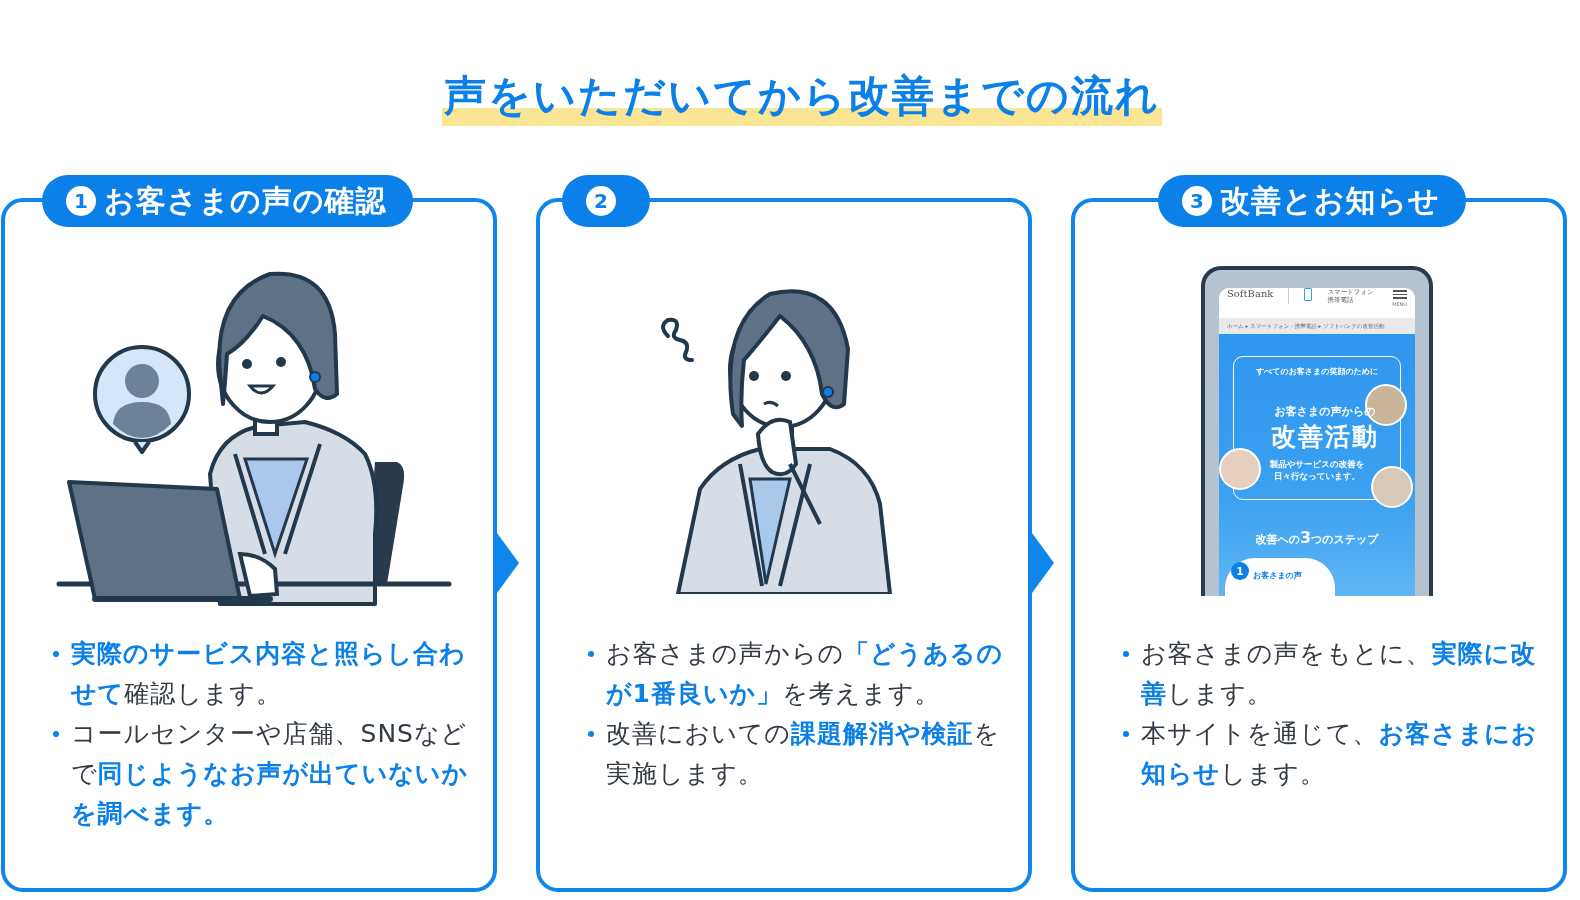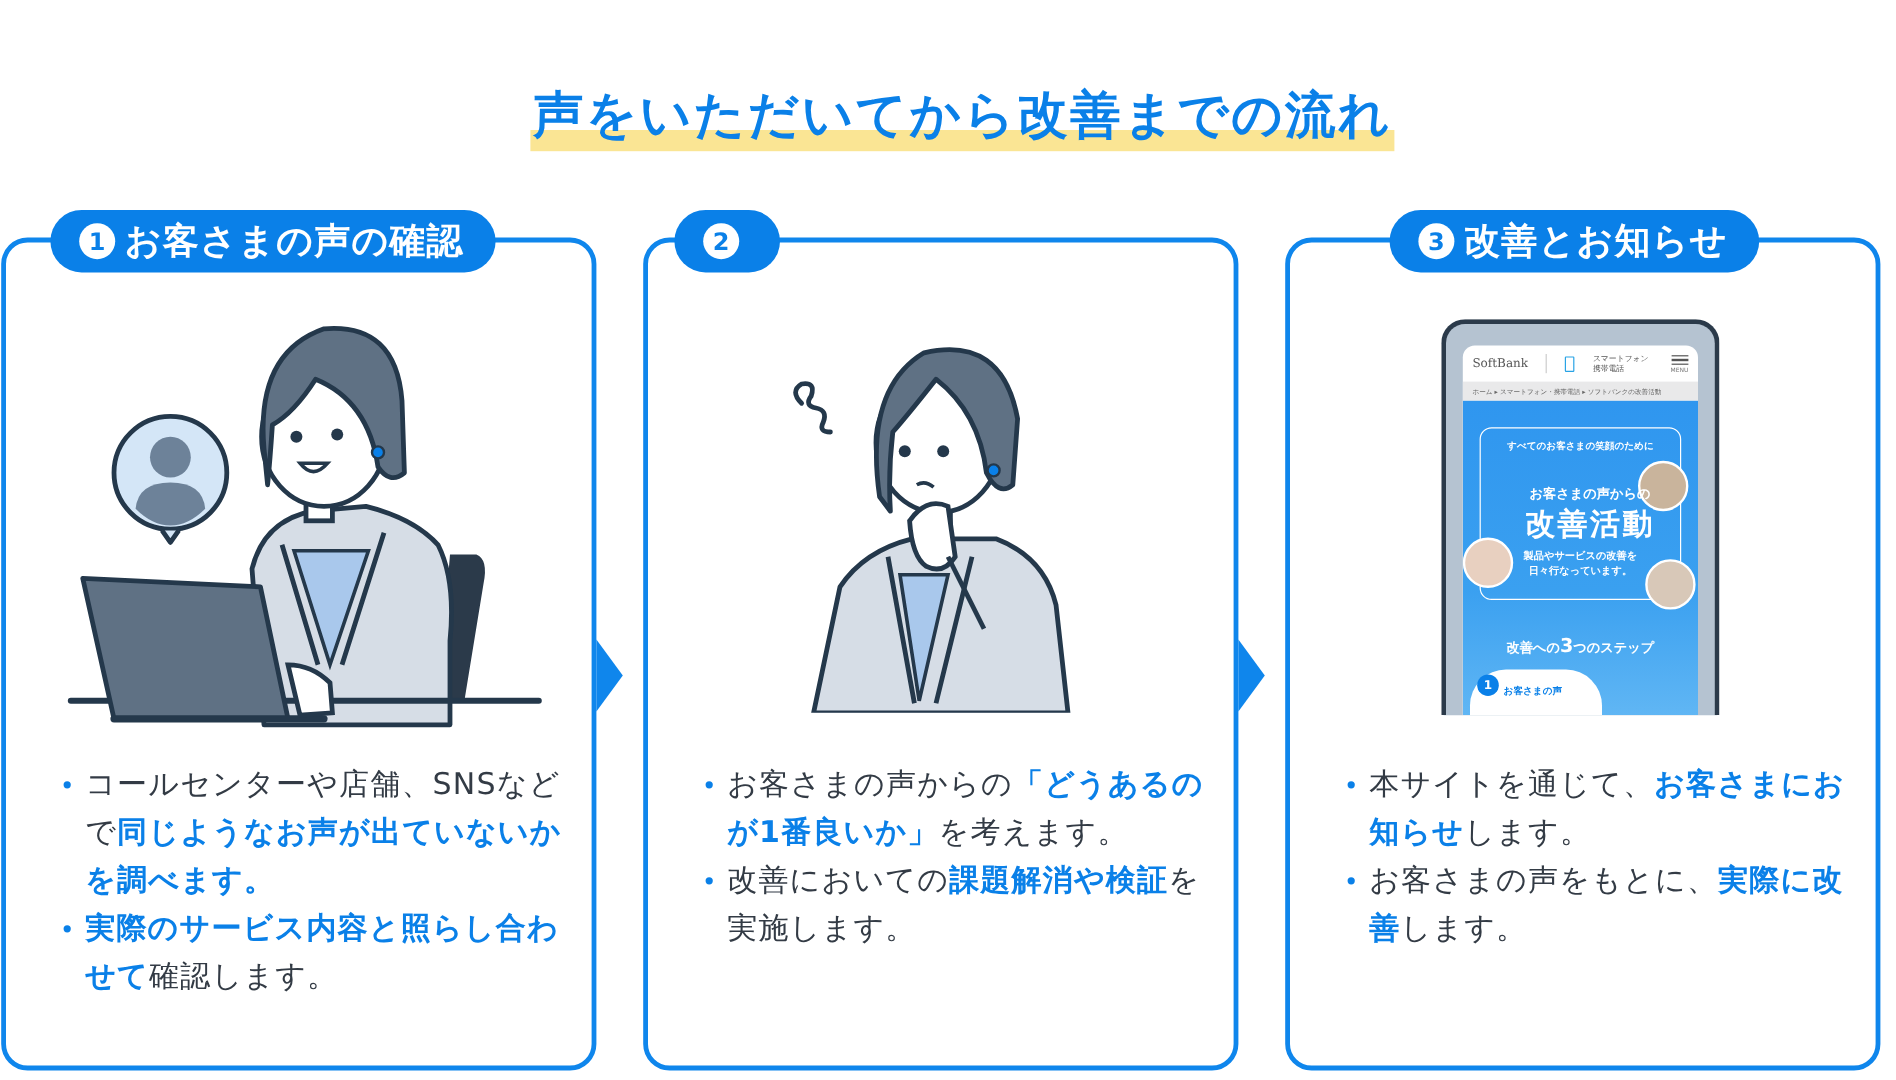--- a/index.html
+++ b/index.html
@@ -64,21 +64,21 @@
   
   .phone {
     position: absolute; left: 0; top: 0; width: 232px; height: 330px;
     background: #b5c3d1; border: 4px solid #2b3a4a; border-bottom: none;
     border-radius: 20px 20px 0 0; box-sizing: border-box; overflow: hidden;
   }
   .screen {
     position: absolute; left: 14px; top: 18px; right: 14px; bottom: 0;
     background: #fff; border-radius: 10px 10px 0 0; overflow: hidden;
   }
-  .ph-head { height: 30px; display: flex; align-items: center; padding: 0 8px; font-size: 9px; color: #555; gap: 15px; }
+  .ph-head { height: 30px; display: flex; align-items: flex-start; padding: 0 8px; font-size: 9px; color: #555; gap: 15px; }
   .ph-brand { font-family: "DejaVu Serif", serif; font-size: 10px; color: #555; }
   .ph-sep { width: 1px; height: 16px; background: #ccc; }
   .ph-phoneicon { width: 6px; height: 11px; border: 1.5px solid #29a3e5; border-radius: 1px; }
   .ph-cat { font-size: 6.5px; line-height: 8px; color: #555; flex: 1; }
   .ph-menu { font-size: 5px; color: #777; text-align: center; }
   .ph-menu i { display: block; width: 14px; height: 1.5px; background: #555; margin: 2px auto; }
   .ph-crumb { height: 16px; background: #e9e9ea; font-size: 5.5px; color: #666; display: flex; align-items: center; padding-left: 8px; }
   .ph-hero {
     position: absolute; top: 46px; left: 0; right: 0; bottom: 0;
     background: linear-gradient(180deg, #2f96ef 0%, #3aa0f0 60%, #60b6f4 100%);
@@ -132,22 +132,22 @@
 
       <line x1="14" y1="330" x2="404" y2="330" stroke="#24384b" stroke-width="5" stroke-linecap="round"></line>
 
       <path d="M24 228 L172 235 L195 345 L50 345 Z" fill="#5f7184" stroke="#24384b" stroke-width="4" stroke-linejoin="round"></path>
       <path d="M50 345 L225 345" stroke="#24384b" stroke-width="6" stroke-linecap="round"></path>
 
       <path d="M195 300 Q215 300 230 315 L232 340 L205 342 Z" fill="#fff" stroke="#24384b" stroke-width="4"></path>
     </svg>
   </div>
   <ul class="bullets">
+    <li><span class="hl">実際のサービス内容と照らし合わせて</span><span>確認します。</span></li>
     <li><span>コールセンターや店舗、SNSなどで</span><span class="hl">同じようなお声が出ていないかを調べます。</span></li>
-    <li><span class="hl">実際のサービス内容と照らし合わせて</span><span>確認します。</span></li>
   </ul>
 </div>
 
 <div class="arrow a1"></div>
 
 <div class="card c2">
   <div class="pill">
     <span class="num">2</span>
   </div>
   <div class="illus">
@@ -206,16 +206,16 @@
           <div class="ph-t4"><span>製品やサービスの改善を</span><br><span>日々行なっています。</span></div>
           <div class="ph-steps"><span>改善への</span><b>3</b><span>つのステップ</span></div>
           <div class="ph-card1"></div>
           <div class="ph-num1">1</div>
           <div class="ph-step1">お客さまの声</div>
         </div>
       </div>
     </div>
   </div>
   <ul class="bullets">
+    <li><span>お客さまの声をもとに、</span><span class="hl">実際に改善</span><span>します。</span></li>
     <li><span>本サイトを通じて、</span><span class="hl">お客さまにお知らせ</span><span>します。</span></li>
-    <li><span>お客さまの声をもとに、</span><span class="hl">実際に改善</span><span>します。</span></li>
   </ul>
 </div>
 
 </body></html>

